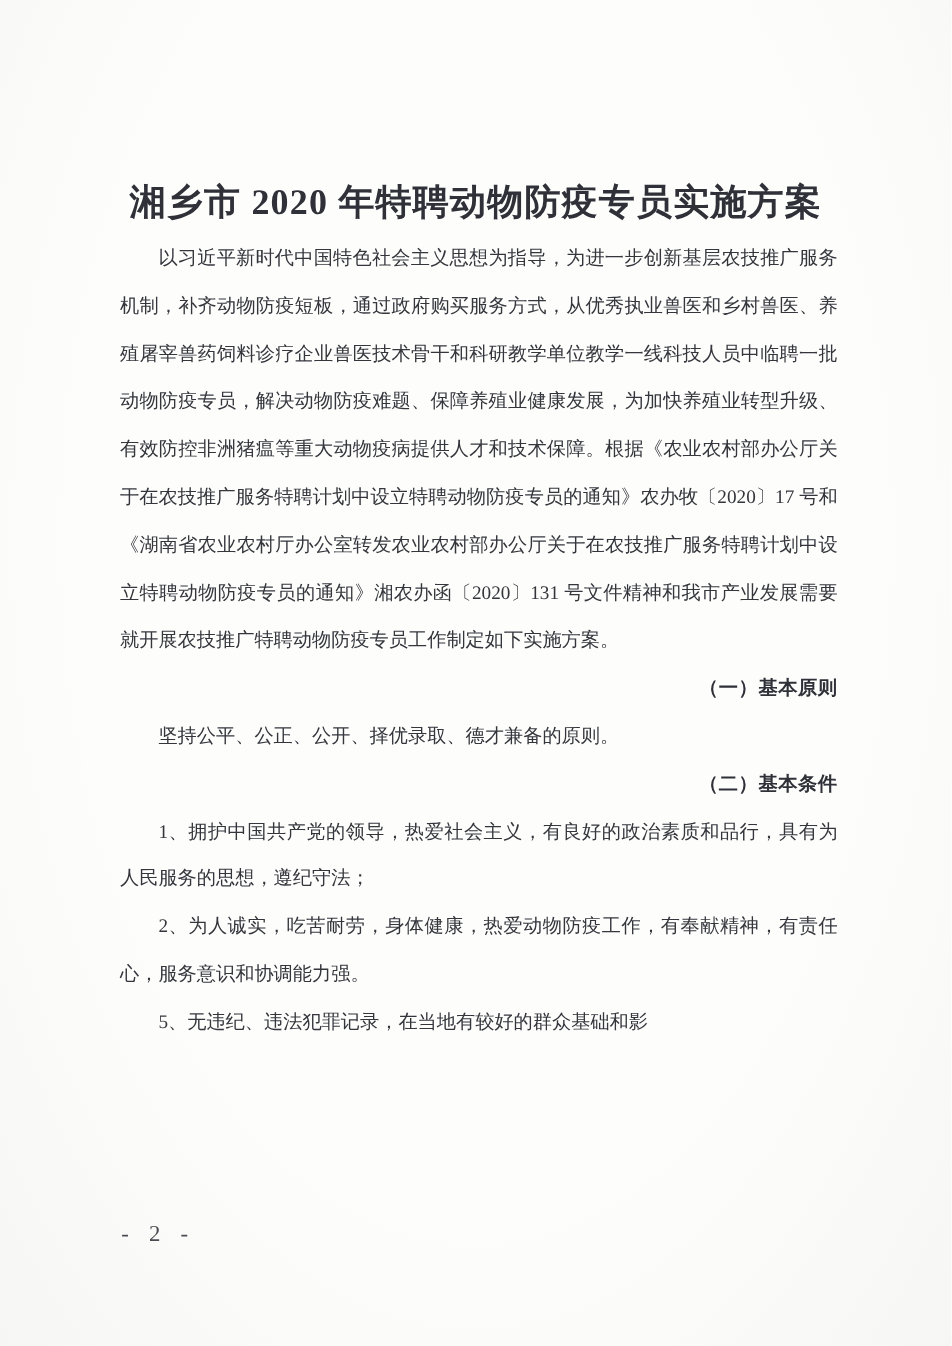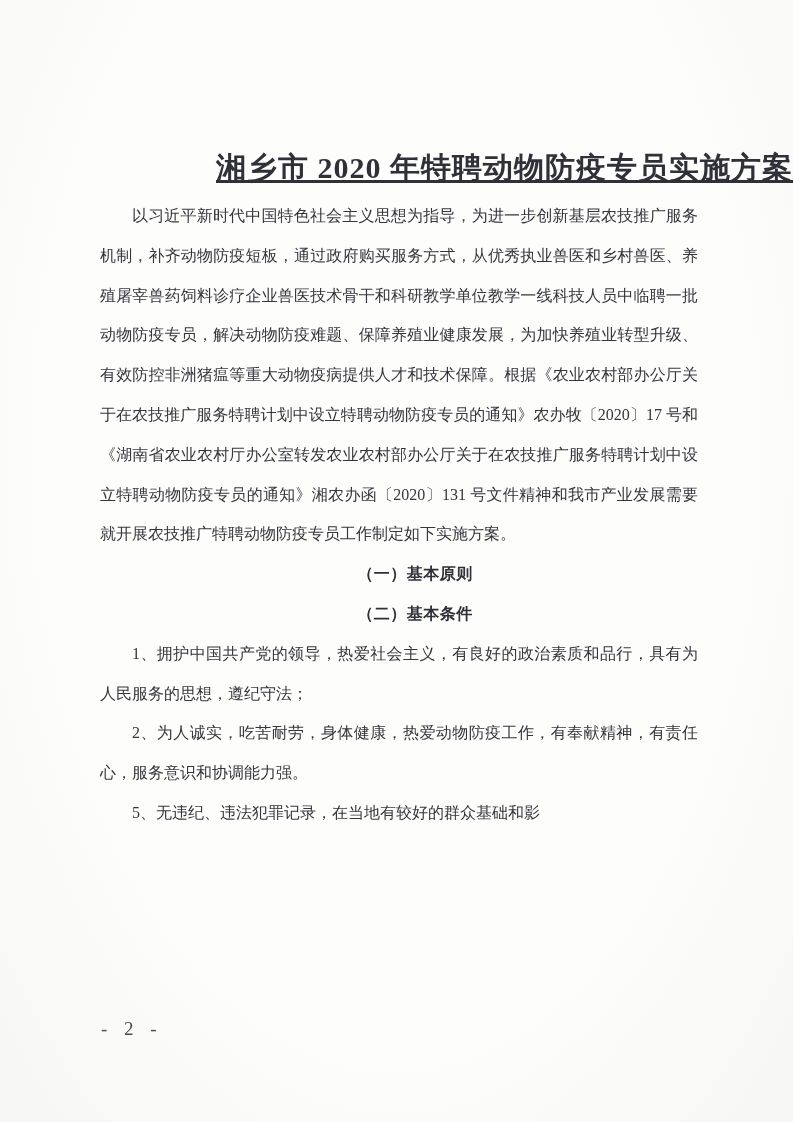--- a/index.html
+++ b/index.html
@@ -17,47 +17,46 @@
       radial-gradient(ellipse at 50% 40%, rgba(255,255,255,0) 60%, rgba(120,120,120,0.05) 100%),
       #fdfdfc;
     font-family: "Liberation Serif", "DejaVu Serif", serif;
     color: #35363c;
   }
   .doc-title {
     position: absolute;
     top: 128px;
     left: 0;
     width: 100%;
-    text-align: right;
+    text-align: center;
     font-size: 30px;
     font-weight: bold;
     letter-spacing: 1px;
     color: #2f3038;
     white-space: nowrap;
-    text-decoration: underline;
   }
   .doc-body {
     position: absolute;
     top: 196px;
     left: 100px;
     width: 598px;
   }
   .doc-block {
     margin: 0;
     font-size: 16px;
     line-height: 39.8px;
     text-align: justify;
     text-justify: inter-ideograph;
     text-indent: 2em;
     color: #35363c;
   }
   .doc-block.heading {
     font-family: "Liberation Sans", "DejaVu Sans", sans-serif;
     font-weight: bold;
-    text-align: center;
+    text-align: right;
     color: #2f3038;
     letter-spacing: 0.5px;
   }
   .page-footer {
     position: absolute;
     left: 101px;
     top: 1018px;
     font-size: 19px;
     letter-spacing: 6px;
     color: #4a4b52;
@@ -67,20 +66,21 @@
 </head>
 <body>
 
 <div class="page">
 
   <h1 class="doc-title">湘乡市 2020 年特聘动物防疫专员实施方案</h1>
 
   <div class="doc-body">
     <p class="doc-block paragraph">以习近平新时代中国特色社会主义思想为指导，为进一步创新基层农技推广服务机制，补齐动物防疫短板，通过政府购买服务方式，从优秀执业兽医和乡村兽医、养殖屠宰兽药饲料诊疗企业兽医技术骨干和科研教学单位教学一线科技人员中临聘一批动物防疫专员，解决动物防疫难题、保障养殖业健康发展，为加快养殖业转型升级、有效防控非洲猪瘟等重大动物疫病提供人才和技术保障。根据《农业农村部办公厅关于在农技推广服务特聘计划中设立特聘动物防疫专员的通知》农办牧〔2020〕17 号和《湖南省农业农村厅办公室转发农业农村部办公厅关于在农技推广服务特聘计划中设立特聘动物防疫专员的通知》湘农办函〔2020〕131 号文件精神和我市产业发展需要就开展农技推广特聘动物防疫专员工作制定如下实施方案。</p>
     <p class="doc-block heading">（一）基本原则</p>
+    <p class="doc-block paragraph">坚持公平、公正、公开、择优录取、德才兼备的原则。</p>
     <p class="doc-block heading">（二）基本条件</p>
     <p class="doc-block paragraph">1、拥护中国共产党的领导，热爱社会主义，有良好的政治素质和品行，具有为人民服务的思想，遵纪守法；</p>
     <p class="doc-block paragraph">2、为人诚实，吃苦耐劳，身体健康，热爱动物防疫工作，有奉献精神，有责任心，服务意识和协调能力强。</p>
     <p class="doc-block paragraph">5、无违纪、违法犯罪记录，在当地有较好的群众基础和影</p>
   </div>
 
   <div class="page-footer">- 2 -</div>
 
 </div>
 

